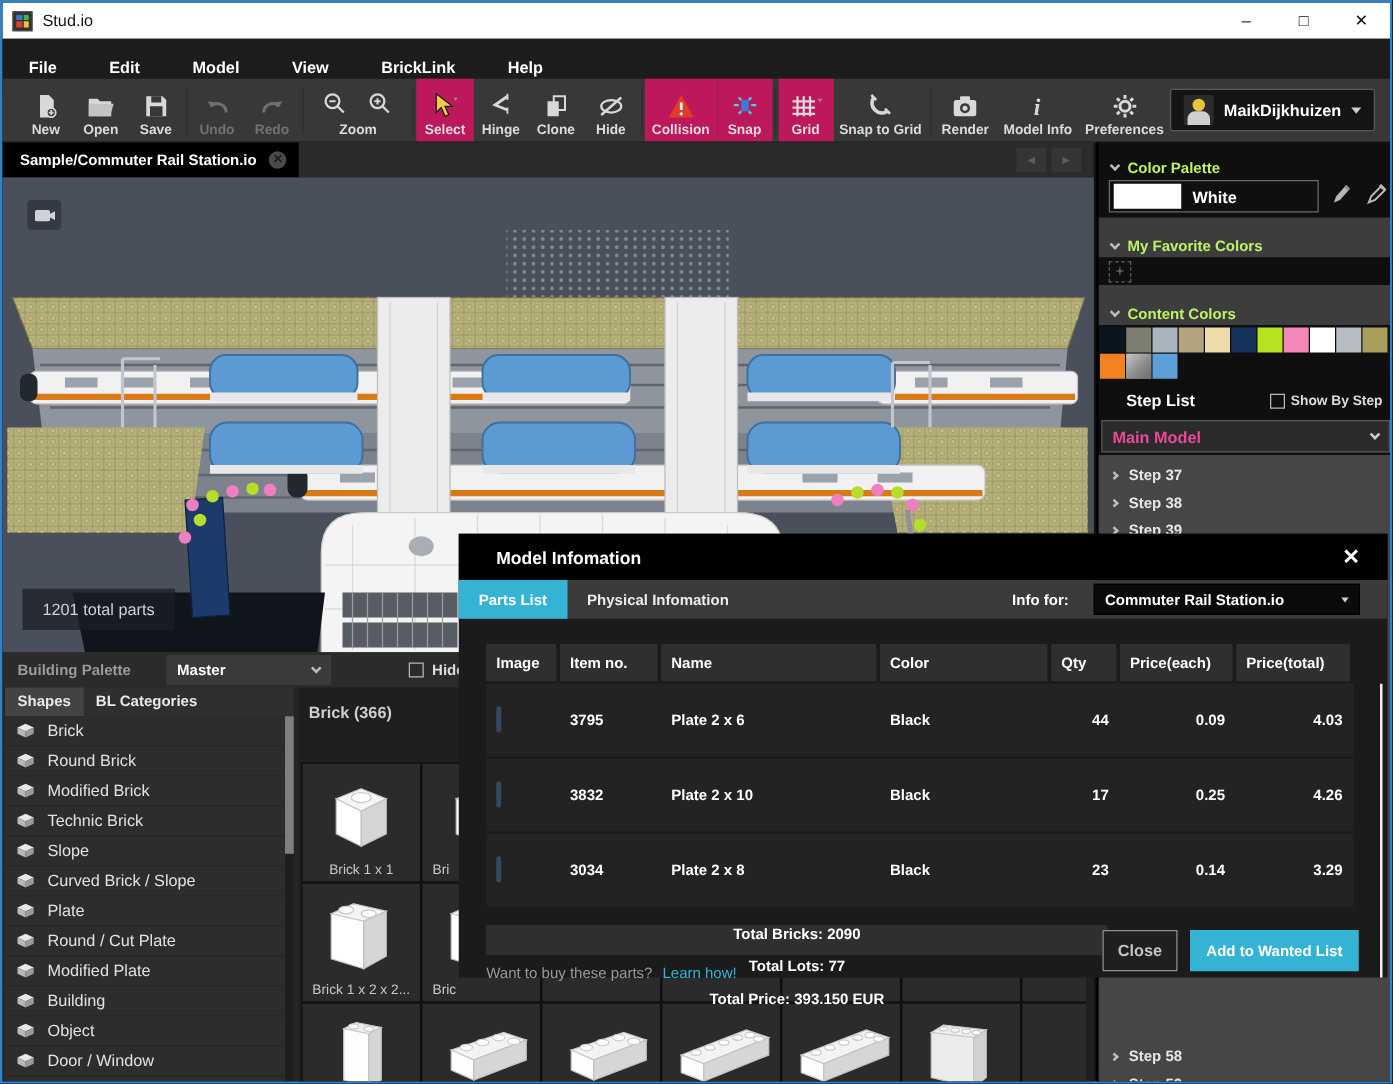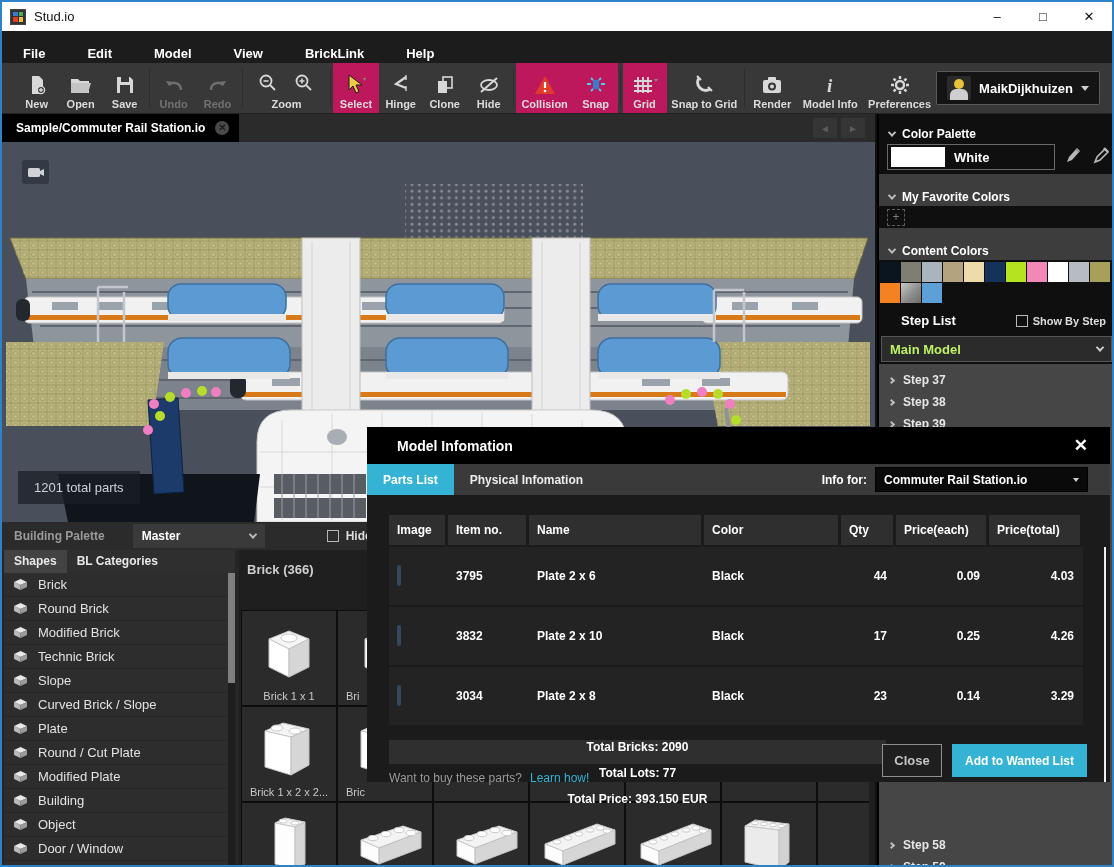--- a/index.html
+++ b/index.html
@@ -43,42 +43,42 @@
   .tab-arrows { margin-left:auto; display:flex; align-items:center; gap:4px; padding-right:10px; }
   .tab-arrow { width:24px; height:20px; background:#353535; color:#5c5c5c; font-size:10px; display:flex; align-items:center; justify-content:center; }
 
   
   .viewport { position:absolute; left:0; top:140px; width:873px; height:380px; background:#4a505b; overflow:hidden; }
   .cam-btn { position:absolute; left:20px; top:18px; width:27px; height:24px; background:#343a45; border-radius:3px; display:flex; align-items:center; justify-content:center; cursor:pointer; z-index:3; }
   .parts-chip { position:absolute; left:16px; bottom:18px; background:rgba(26,30,38,.72); color:#ccd2da; font-size:13px; padding:9px 16px; z-index:3; }
 
   
   .rpanel { position:absolute; left:875px; top:112px; width:237px; height:753px; background:#0f0f0f; border-left:2px solid #000; }
-  .sec-h { display:flex; align-items:center; gap:7px; color:#ffffff; font-weight:bold; font-size:12px; padding:13px 0 0 10px; }
+  .sec-h { display:flex; align-items:center; gap:7px; color:#bef264; font-weight:bold; font-size:12px; padding:13px 0 0 10px; }
   .sec-h.dark { background:#0f0f0f; height:26px; }
   .sec-h.gray { background:#3d3d3d; height:32px; }
   .cv { display:inline-block; width:6px; height:6px; border-right:2px solid #bcbcbc; border-bottom:2px solid #bcbcbc; }
   .cv.down { transform:rotate(45deg) translate(-1px,-1px); }
   .cv.right { transform:rotate(-45deg); }
   .sel-color-row { height:34px; background:#0f0f0f; display:flex; align-items:center; }
   .sel-color-box { margin-left:8px; width:168px; height:26px; border:1px solid #6a6a6a; display:flex; align-items:center; background:#0f0f0f; cursor:pointer; }
   .sel-swatch { width:54px; height:20px; background:#fff; margin-left:3px; }
   .sel-color-box .nm { color:#fff; font-weight:bold; font-size:13px; margin-left:9px; }
   .paint-icons { display:flex; gap:10px; margin-left:10px; }
   .fav-row { height:22px; background:#0f0f0f; display:flex; align-items:center; }
   .add-fav { margin-left:8px; width:18px; height:17px; border:1px dashed #5c5c5c; color:#7a7a7a; font-size:12px; line-height:15px; text-align:center; cursor:pointer; }
   .swatch-rows { background:#0f0f0f; padding:1px 0 4px 1px; }
   .swr { display:flex; gap:1px; margin-top:1px; }
   .sw { width:20px; height:20px; cursor:pointer; }
   .steplist-h { height:27px; background:#0f0f0f; display:flex; align-items:center; }
   .steplist-h .t { color:#fff; font-weight:bold; font-size:13px; margin-left:22px; }
   .sbs { margin-left:auto; margin-right:8px; display:flex; align-items:center; gap:5px; cursor:pointer; }
   .cbx { width:12px; height:12px; border:1px solid #b8b8b8; background:transparent; }
   .sbs .l { color:#ddd; font-weight:bold; font-size:11px; }
-  .model-select { margin:2px; height:26px; background:#2b2b2b; border:1px solid #565656; display:flex; align-items:center; color:#bef264; font-weight:bold; font-size:13px; padding:0 8px; cursor:pointer; }
+  .model-select { margin:2px; height:26px; background:#2b2b2b; border:1px solid #565656; display:flex; align-items:center; color:#ec4899; font-weight:bold; font-size:13px; padding:0 8px; cursor:pointer; }
   .model-select .cv { margin-left:auto; border-color:#cfcfcf; }
   .steps-panel { position:relative; height:511px; background:#464646; overflow:hidden; }
   .step-row { position:absolute; left:0; width:100%; height:22px; display:flex; align-items:center; gap:9px; padding-left:10px; color:#e6e6e6; font-weight:bold; font-size:12px; cursor:pointer; }
   .step-row .cv { width:5px; height:5px; border-color:#bdbdbd; }
   .steps-footer { height:22px; background:#393939; display:flex; align-items:center; padding:0 8px; }
   .dbl-chev { display:inline-flex; flex-direction:column; gap:1px; margin-right:18px; cursor:pointer; }
   .dbl-chev .cv { border-color:#606060; width:5px; height:5px; }
   .dbl-chev .cv.up { transform:rotate(-135deg); }
   .foot-icons { margin-left:auto; display:flex; align-items:center; gap:16px; }
 
@@ -106,21 +106,21 @@
   .bcell .th { position:absolute; left:0; right:0; top:6px; bottom:18px; display:flex; align-items:center; justify-content:center; }
 
   
   .modal { position:absolute; left:365px; top:425px; width:743px; height:355px; background:#1b1b1b; z-index:10; }
   .modal-head { height:37px; background:#000; display:flex; align-items:center; }
   .modal-title { color:#fff; font-weight:bold; font-size:14px; margin-left:30px; }
   .modal-x { margin-left:auto; margin-right:22px; color:#fff; font-size:17px; font-weight:bold; cursor:pointer; }
   .modal-tabs { height:31px; background:#3a3a3a; display:flex; align-items:stretch; }
   .mtab { display:flex; align-items:center; padding:0 16px; color:#ececec; font-weight:bold; font-size:12px; cursor:pointer; }
   .mtab.active { background:#35b3d5; color:#fff; }
-  .info-for { margin-left:auto; display:flex; align-items:center; gap:8px; margin-right:22px; }
+  .info-for { margin-left:auto; display:flex; align-items:center; gap:20px; margin-right:22px; }
   .info-for .l { color:#fff; font-weight:bold; font-size:12px; }
   .info-select { width:213px; height:25px; background:#0a0a0a; border:1px solid #000; display:flex; align-items:center; color:#fff; font-weight:bold; font-size:12px; padding:0 8px; cursor:pointer; }
   .info-select .caret { margin-left:auto; }
   .ptable { position:absolute; left:22px; top:88px; width:694px; }
   .trow { display:grid; grid-template-columns:56px 78px 172px 134px 52px 90px 91px; gap:3px; }
   .th-cell { background:#2f2f2f; color:#fff; font-weight:bold; font-size:12px; height:30px; display:flex; align-items:center; padding-left:8px; }
   .drow { background:#232323; height:58px; margin-top:2px; display:grid; grid-template-columns:56px 78px 172px 134px 52px 90px 91px; gap:3px; align-items:center; }
   .dc { color:#fff; font-weight:bold; font-size:12px; padding-left:8px; }
   .dc.num { text-align:right; padding-right:6px; padding-left:0; }
   .part-img { width:46px; height:16px; margin-left:8px; background:#1a2430; border:2px solid #35485e; border-radius:3px; transform:rotate(-24deg); }

